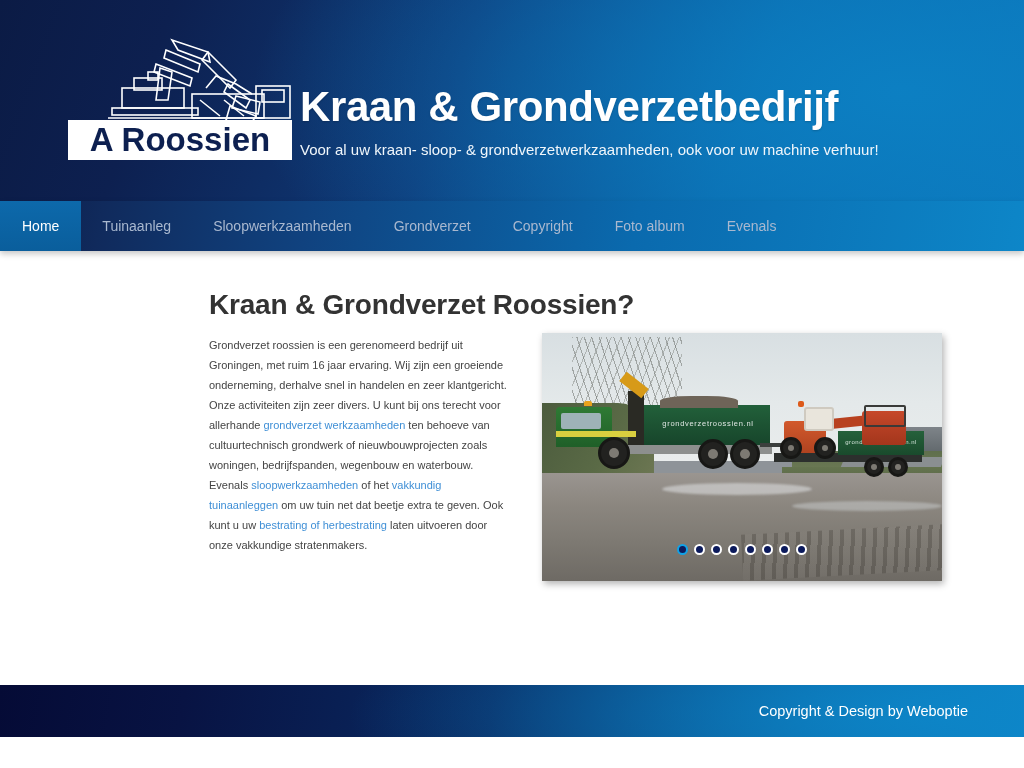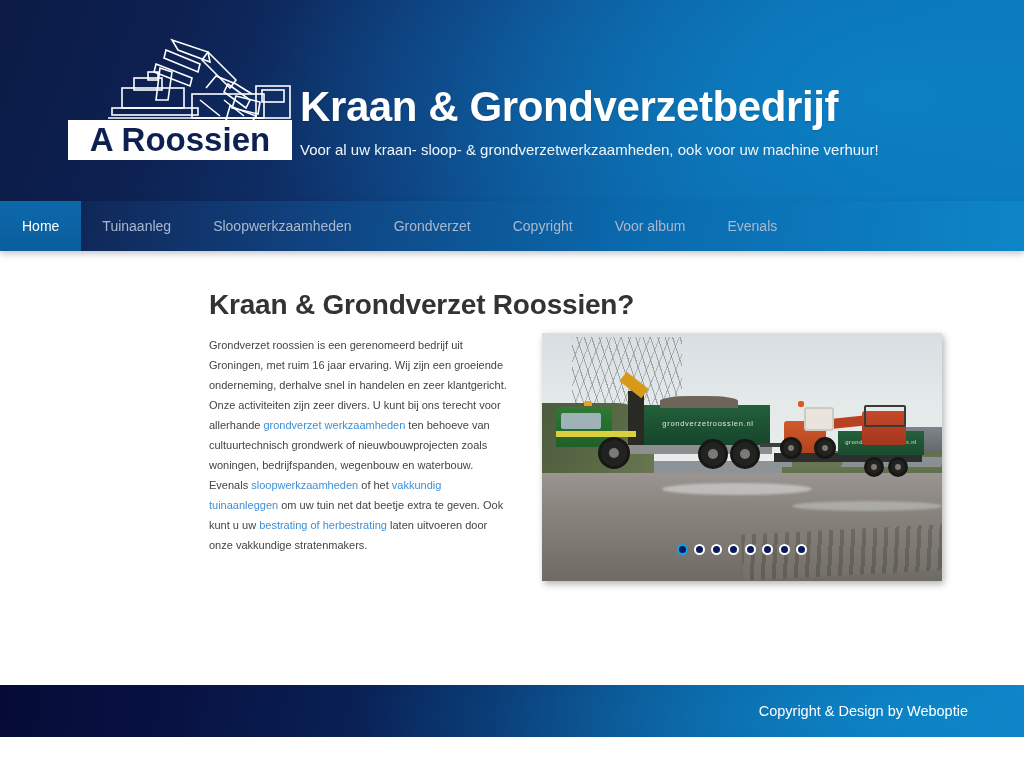--- a/index.html
+++ b/index.html
@@ -392,21 +392,21 @@
     </div>
   </div>
 
   <nav class="main-nav">
     <ul class="nav-list">
       <li class="nav-item active">Home</li>
       <li class="nav-item">Tuinaanleg</li>
       <li class="nav-item">Sloopwerkzaamheden</li>
       <li class="nav-item">Grondverzet</li>
       <li class="nav-item">Copyright</li>
-      <li class="nav-item">Voor album</li>
+      <li class="nav-item">Foto album</li>
       <li class="nav-item">Evenals</li>
     </ul>
   </nav>
 
   <main class="content">
     <div class="content-inner">
 
       <h2 class="page-title">Kraan &amp; Grondverzet Roossien?</h2>
 
       <div class="intro-col">

